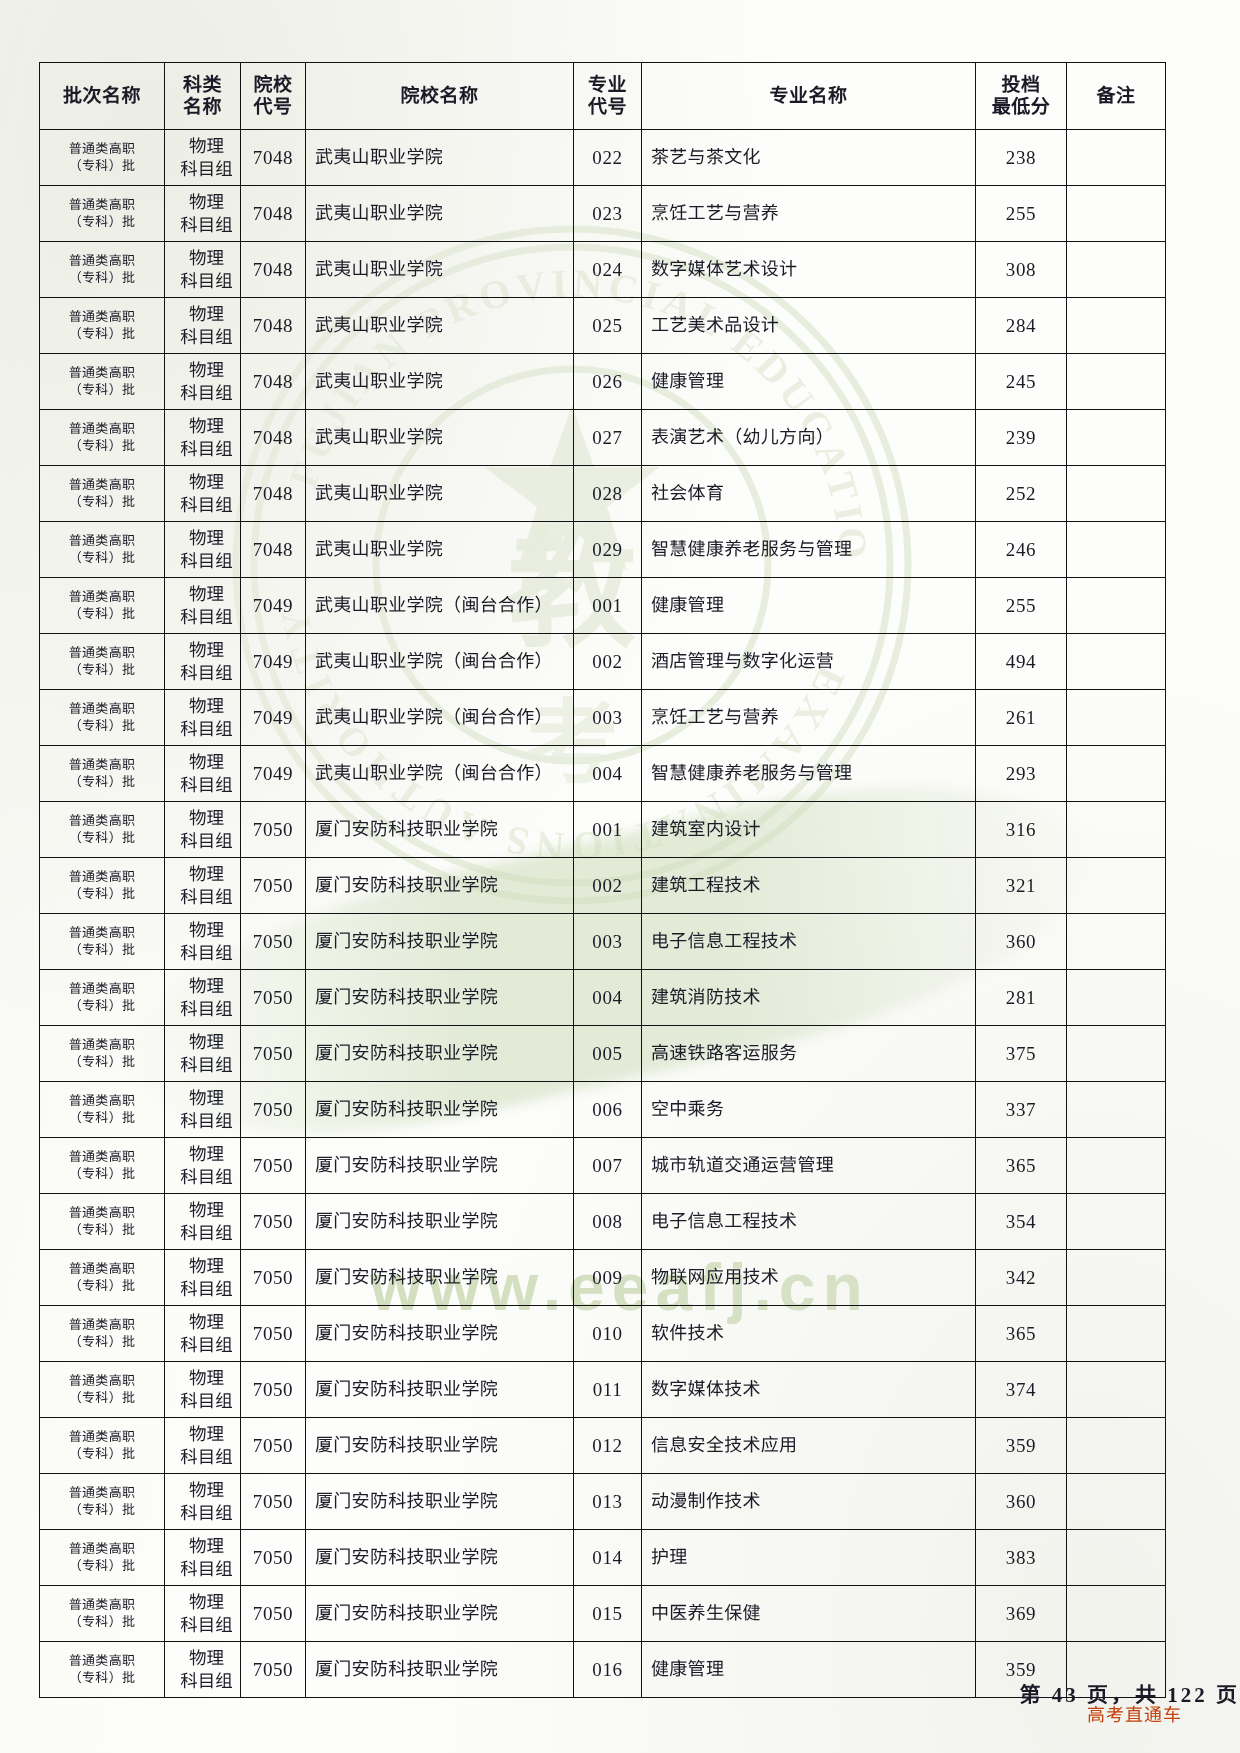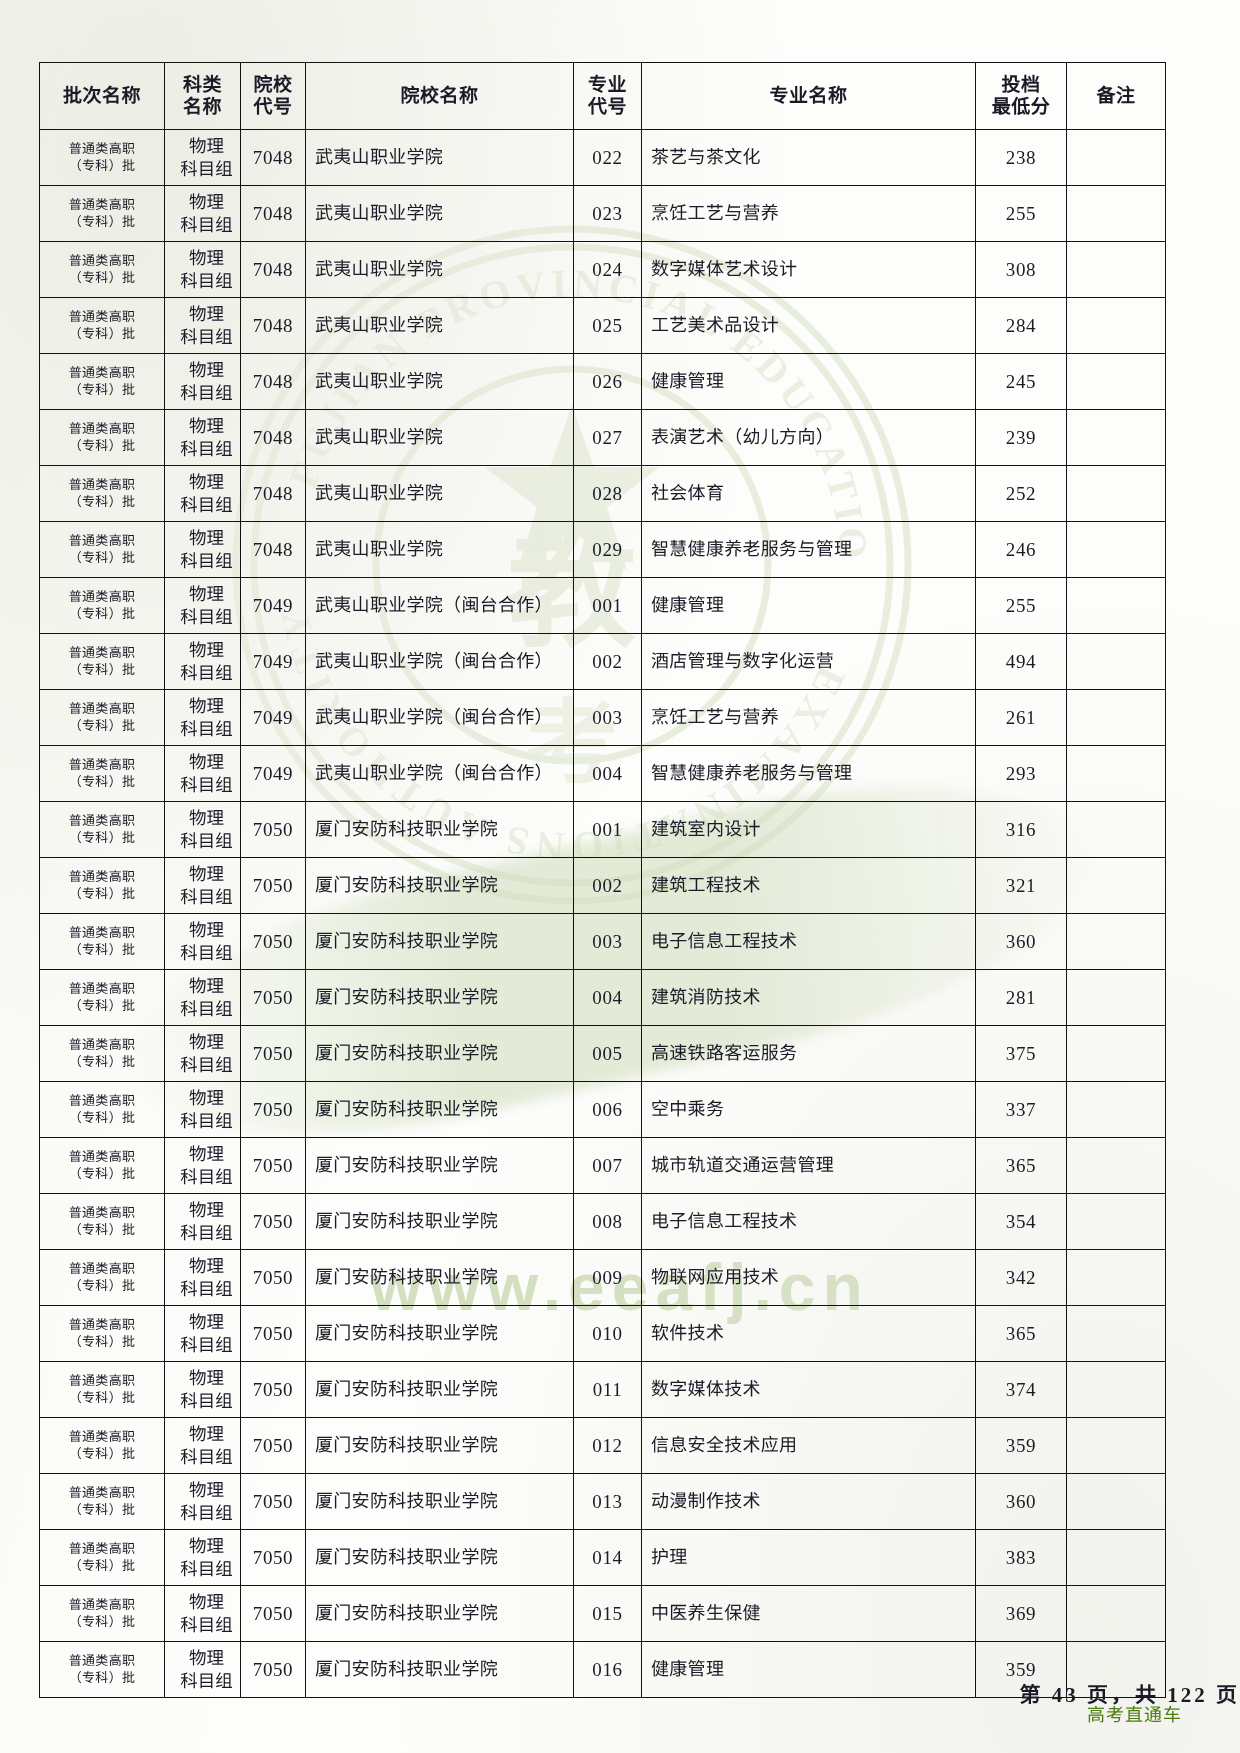--- a/index.html
+++ b/index.html
@@ -137,21 +137,21 @@
     font-weight:700;
     letter-spacing:3px;
     color:#1b1b28;
     font-family:"Liberation Serif","DejaVu Serif",serif;
   }
   #brand{
     position:absolute;
     right:58px;top:1700px;
     font-family:"Liberation Sans","DejaVu Sans",sans-serif;
     font-size:18px;
-    color:#4d7c0f;
+    color:#c2410c;
     letter-spacing:1px;
   }
 </style>
 </head>
 <body>
 
 <div id="paper"></div>
 
 <svg id="seal" viewBox="0 0 700 700" xmlns="http://www.w3.org/2000/svg" aria-hidden="true">
   <g fill="none" stroke="#b9cc9c" stroke-width="7">

